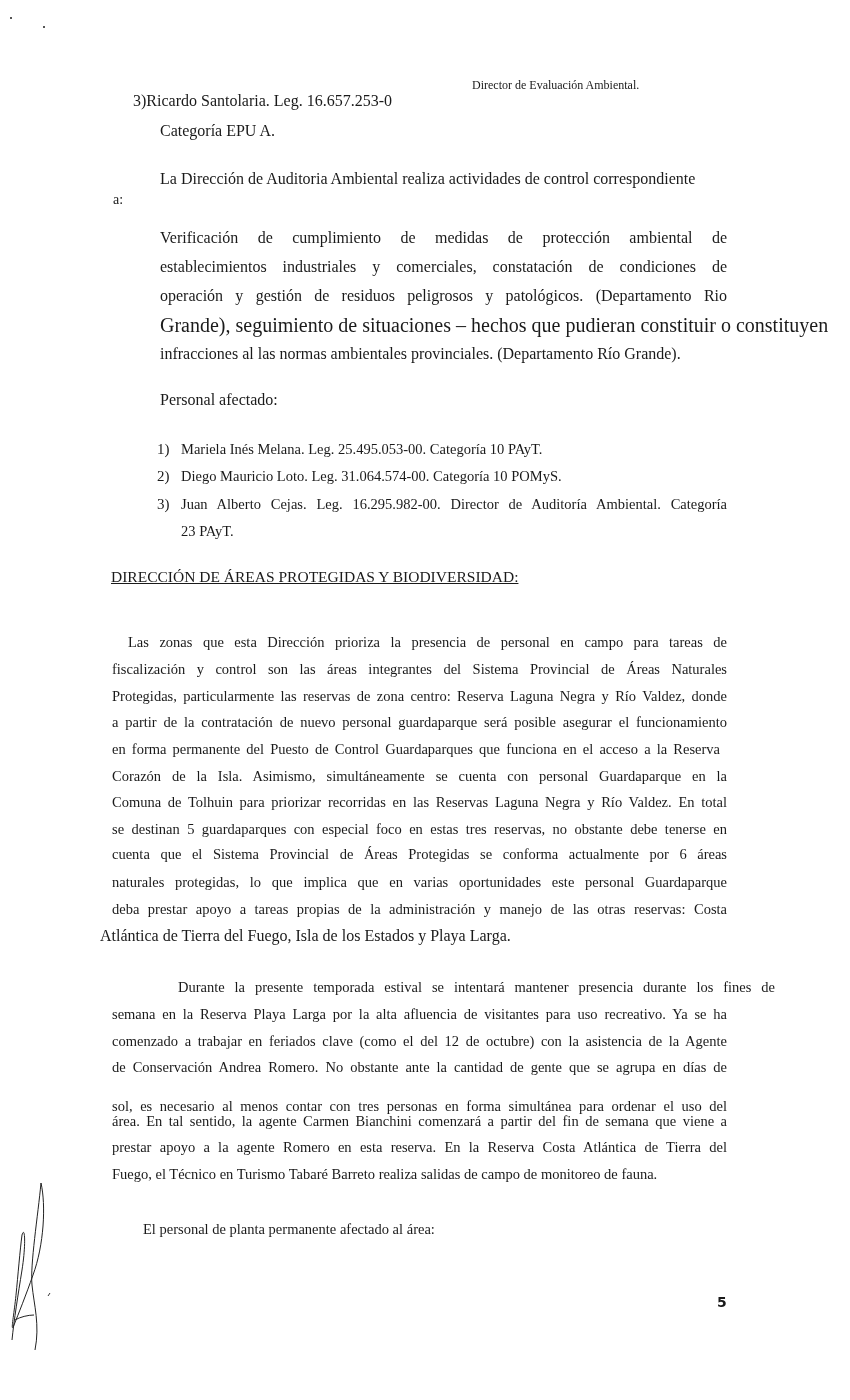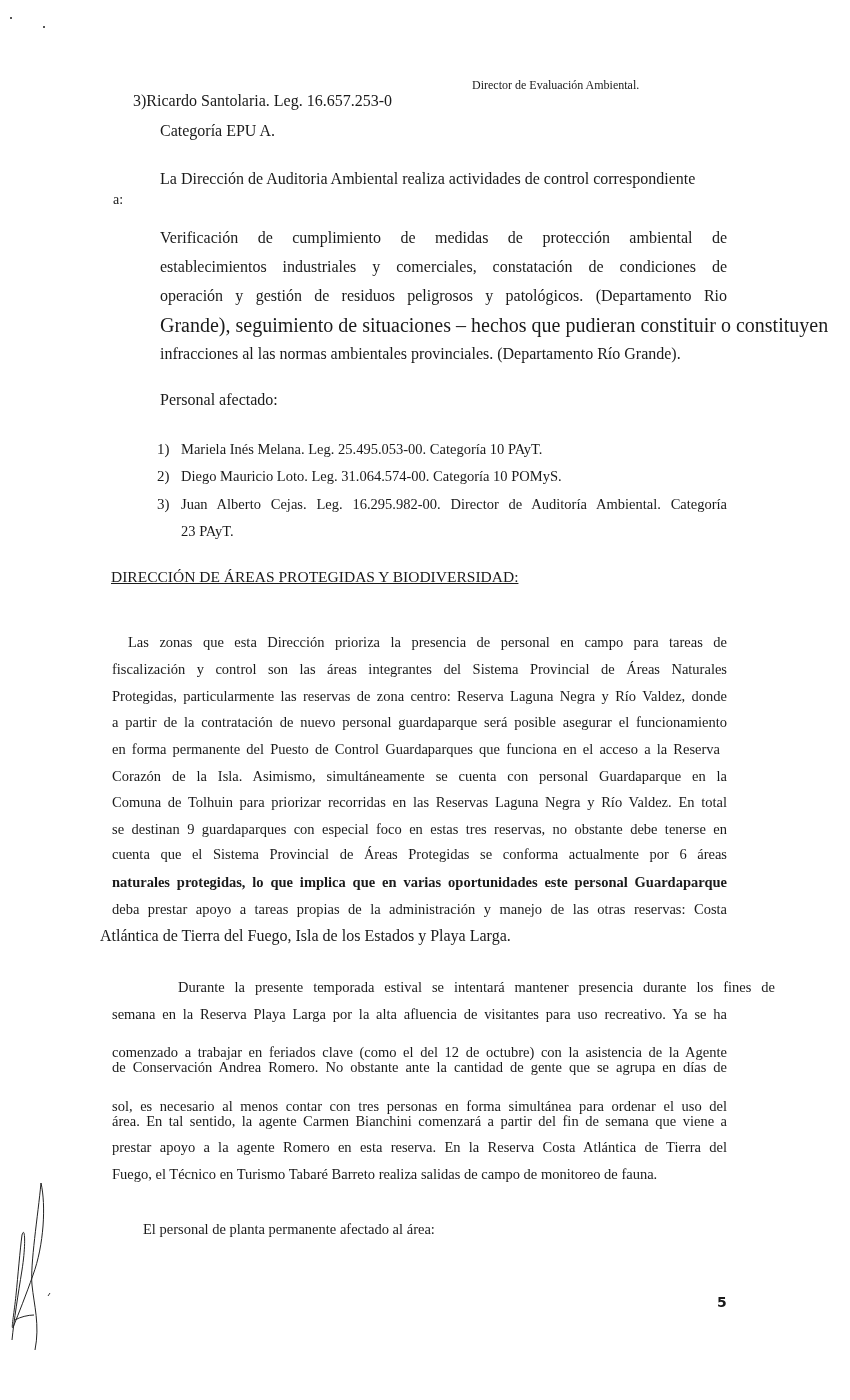--- a/index.html
+++ b/index.html
@@ -51,31 +51,31 @@
 <div class="line heading" style="left:111px;top:568px;">DIRECCIÓN DE ÁREAS PROTEGIDAS Y BIODIVERSIDAD:</div>
 
 <div>
   <div class="just" style="left:128px;width:599px;top:633px;font-size:14.5px;">Las  zonas  que  esta  Dirección   prioriza  la  presencia  de  personal  en  campo  para  tareas  de</div>
   <div class="just" style="left:112px;width:615px;top:660px;font-size:14.5px;">fiscalización  y  control  son  las  áreas  integrantes  del  Sistema  Provincial  de  Áreas   Naturales</div>
   <div class="just" style="left:112px;width:615px;top:687px;font-size:14.5px;">Protegidas, particularmente las reservas de zona centro: Reserva Laguna Negra y Río Valdez, donde</div>
   <div class="just" style="left:112px;width:615px;top:713px;font-size:14.5px;">a partir de la contratación de nuevo personal  guardaparque será posible asegurar el funcionamiento</div>
   <div class="just" style="left:112px;width:608px;top:740px;font-size:14.5px;">en forma permanente del Puesto de Control  Guardaparques  que funciona en el acceso a la Reserva</div>
   <div class="just" style="left:112px;width:615px;top:767px;font-size:14.5px;">Corazón  de  la  Isla.  Asimismo,  simultáneamente  se  cuenta  con  personal   Guardaparque   en  la</div>
   <div class="just" style="left:112px;width:615px;top:793px;font-size:14.5px;">Comuna de Tolhuin para priorizar recorridas en las Reservas Laguna Negra y Río Valdez.  En total</div>
-  <div class="just" style="left:112px;width:615px;top:820px;font-size:14.5px;">se destinan 9 guardaparques  con especial foco en estas tres reservas, no obstante debe tenerse en</div>
+  <div class="just" style="left:112px;width:615px;top:820px;font-size:14.5px;">se destinan 5 guardaparques  con especial foco en estas tres reservas, no obstante debe tenerse en</div>
   <div class="just" style="left:112px;width:615px;top:845px;font-size:14.5px;">cuenta  que  el  Sistema   Provincial  de  Áreas   Protegidas  se  conforma   actualmente  por  6  áreas</div>
-  <div class="just" style="left:112px;width:615px;top:873px;font-size:14.5px;font-weight:bold;">naturales   protegidas,  lo  que  implica  que  en  varias  oportunidades   este  personal   Guardaparque</div>
+  <div class="just" style="left:112px;width:615px;top:873px;font-size:14.5px;">naturales   protegidas,  lo  que  implica  que  en  varias  oportunidades   este  personal   Guardaparque</div>
   <div class="just" style="left:112px;width:615px;top:900px;font-size:14.5px;">deba   prestar  apoyo  a  tareas  propias  de  la  administración  y  manejo  de  las  otras  reservas:  Costa</div>
   <div class="line" style="left:100px;top:927px;font-size:16px;">Atlántica de Tierra del Fuego,  Isla de los Estados y Playa Larga.</div>
 </div>
 
 <div>
   <div class="just" style="left:130px;width:597px;top:978px;font-size:14.5px;margin-left:48px;">Durante  la  presente  temporada  estival  se  intentará  mantener  presencia  durante  los  fines  de</div>
   <div class="just" style="left:112px;width:615px;top:1005px;font-size:14.5px;">semana en la Reserva Playa Larga por la alta afluencia de visitantes para uso recreativo.  Ya se ha</div>
-  <div class="just" style="left:112px;width:615px;top:1032px;font-size:14.5px;margin-top:11px;">comenzado  a trabajar en  feriados clave (como el del 12 de octubre) con la asistencia de la Agente</div>
+  <div class="just" style="left:112px;width:615px;top:1032px;font-size:14.5px;">comenzado  a trabajar en  feriados clave (como el del 12 de octubre) con la asistencia de la Agente</div>
   <div class="just" style="left:112px;width:615px;top:1058px;font-size:14.5px;">de Conservación Andrea Romero. No obstante ante la cantidad de gente que se agrupa en días de</div>
   <div class="just" style="left:112px;width:615px;top:1085px;font-size:14.5px;margin-top:12px;">sol,  es  necesario  al  menos  contar  con  tres  personas  en  forma  simultánea  para  ordenar  el  uso  del</div>
   <div class="just" style="left:112px;width:615px;top:1112px;font-size:14.5px;">área.  En tal sentido, la agente Carmen Bianchini  comenzará a partir del fin de semana que viene a</div>
   <div class="just" style="left:112px;width:615px;top:1138px;font-size:14.5px;">prestar  apoyo  a  la  agente  Romero  en  esta  reserva.  En  la  Reserva  Costa  Atlántica  de  Tierra  del</div>
   <div class="line" style="left:112px;top:1165px;font-size:14.5px;">Fuego,  el  Técnico en Turismo Tabaré Barreto realiza salidas de campo de monitoreo de fauna.</div>
 </div>
 
 <div class="line" style="left:143px;top:1220px;font-size:14.5px;">El personal de planta permanente afectado al área:</div>
 
 <svg class="abs" style="left:0;top:1175px;" width="70" height="175" viewBox="0 0 70 175">

